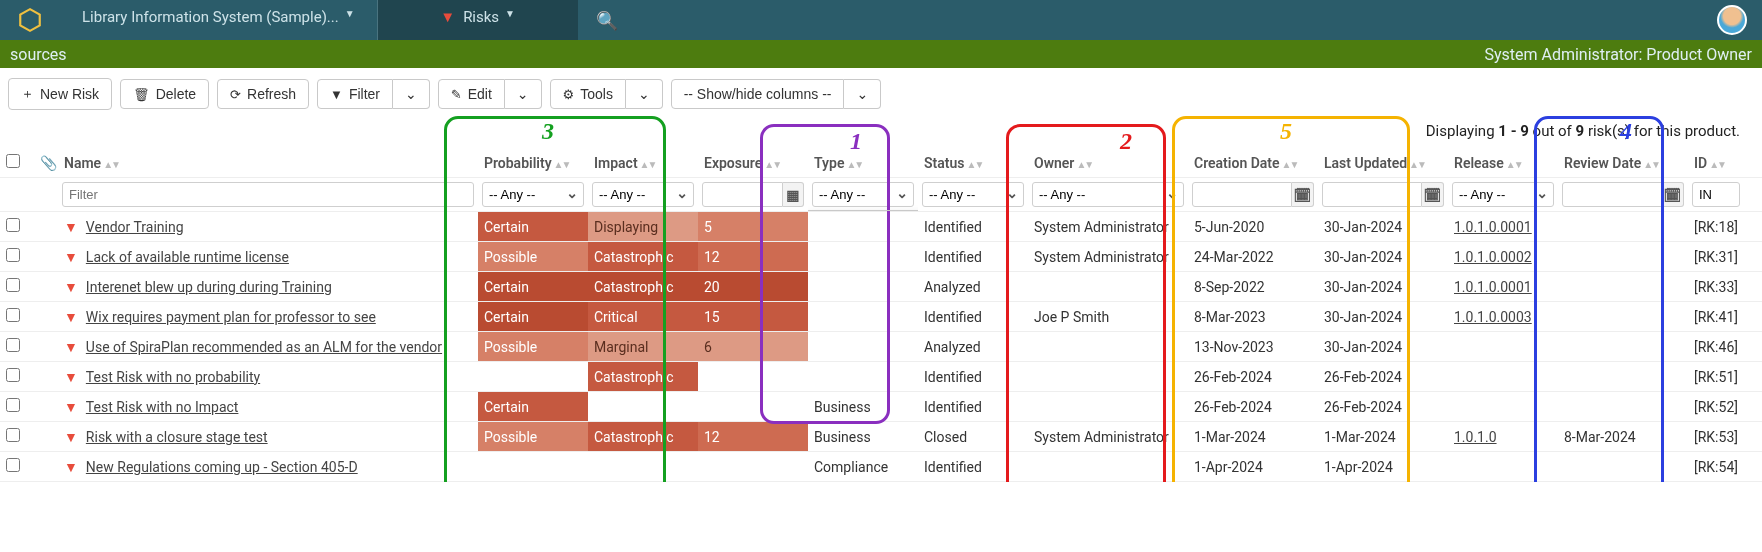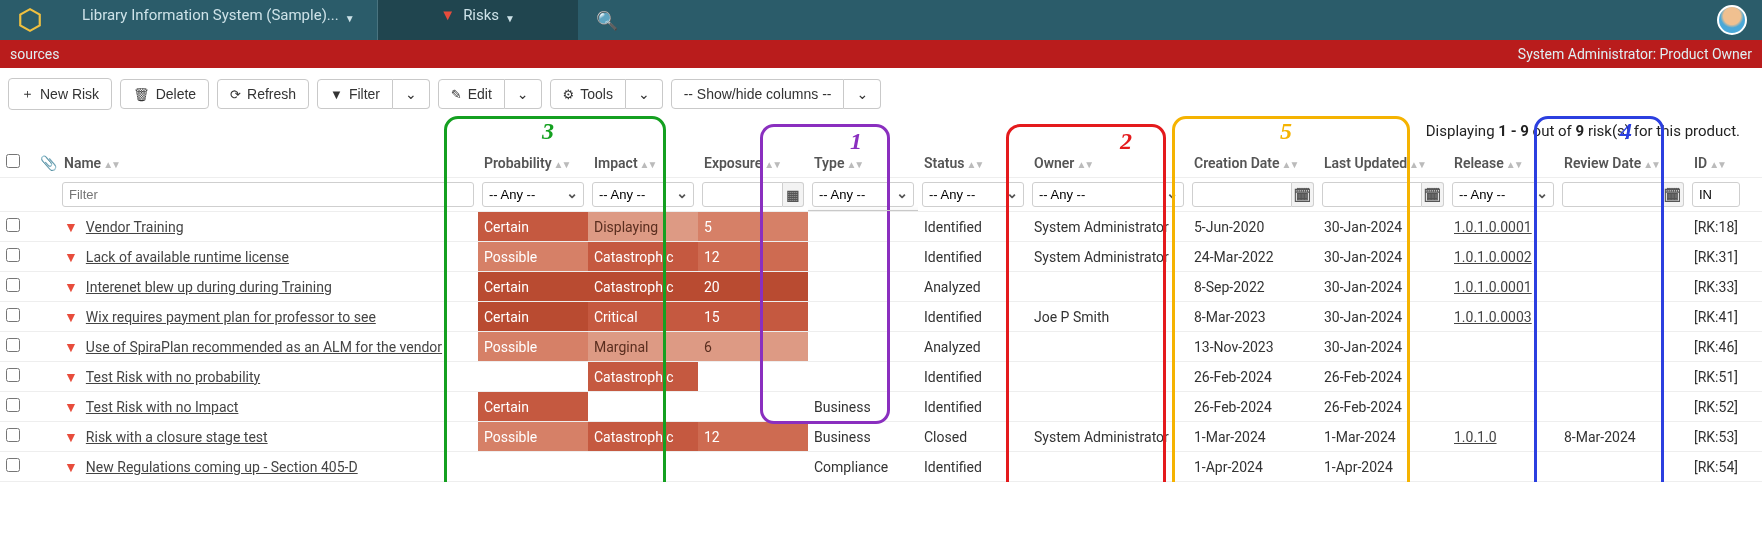--- a/index.html
+++ b/index.html
@@ -2,32 +2,32 @@
 <html><head>
 <meta charset="utf-8">
 <style>
   * { box-sizing: border-box; margin: 0; padding: 0; }
   body { font-family: -apple-system, "Segoe UI", Roboto, Arial, sans-serif; font-size: 14px; color: #333; background: #fff; width: 1762px; }
   
   
   .topnav { display: flex; align-items: stretch; background: #2b5c6a; color: #fff; height: 40px; }
   .topnav .logo { width: 60px; display:flex; align-items:center; justify-content:center; }
   .topnav .logo svg { width: 26px; height: 26px; }
-  .nav-item { display:flex; align-items:flex-end; padding: 16px 22px; color:#cde2e8; cursor:pointer; font-size: 15px; }
+  .nav-item { display:flex; align-items:flex-start; padding: 8px 22px; color:#cde2e8; cursor:pointer; font-size: 15px; }
   .nav-item.project { border-right: 1px solid rgba(255,255,255,.15); }
   .nav-item.active { background:#20454f; }
   .nav-item .caret { margin-left:6px; font-size:10px; }
   .nav-risk-icon { color:#e74c3c; margin-right:8px; }
   .nav-search { width:60px; display:flex; align-items:center; justify-content:center; font-size:18px; cursor:pointer; }
   .nav-spacer { flex: 1; }
   .nav-avatar { width:60px; display:flex; align-items:center; justify-content:center; }
   .nav-avatar .circle { width:30px; height:30px; border-radius:50%; background: radial-gradient(circle at 50% 35%, #f0c090 0 40%, #4aa8d8 55% 100%); border:2px solid #fff; }
   
   
-  .subbar { background:#b91c1c; color:#dfeff3; height:28px; display:flex; align-items:center; padding:0 10px; font-size:14px; }
+  .subbar { background:#4d7c0f; color:#dfeff3; height:28px; display:flex; align-items:center; padding:0 10px; font-size:16px; }
   .subbar .right { margin-left:auto; }
   
   
   .toolbar { display:flex; align-items:center; padding:10px 8px 8px 8px; gap:8px; flex-wrap:wrap; }
   .btn-group { display:inline-flex; }
   .btn { border:1px solid #c9c9c9; background:#fff; padding:6px 12px; font-size:14px; color:#333; display:inline-flex; align-items:center; gap:6px; cursor:pointer; border-radius:4px; }
   .btn-group .btn { border-radius:0; }
   .btn-group .btn:first-child { border-top-left-radius:4px; border-bottom-left-radius:4px; }
   .btn-group .btn:last-child { border-top-right-radius:4px; border-bottom-right-radius:4px; }
   .btn-group .btn + .btn { border-left:none; }

